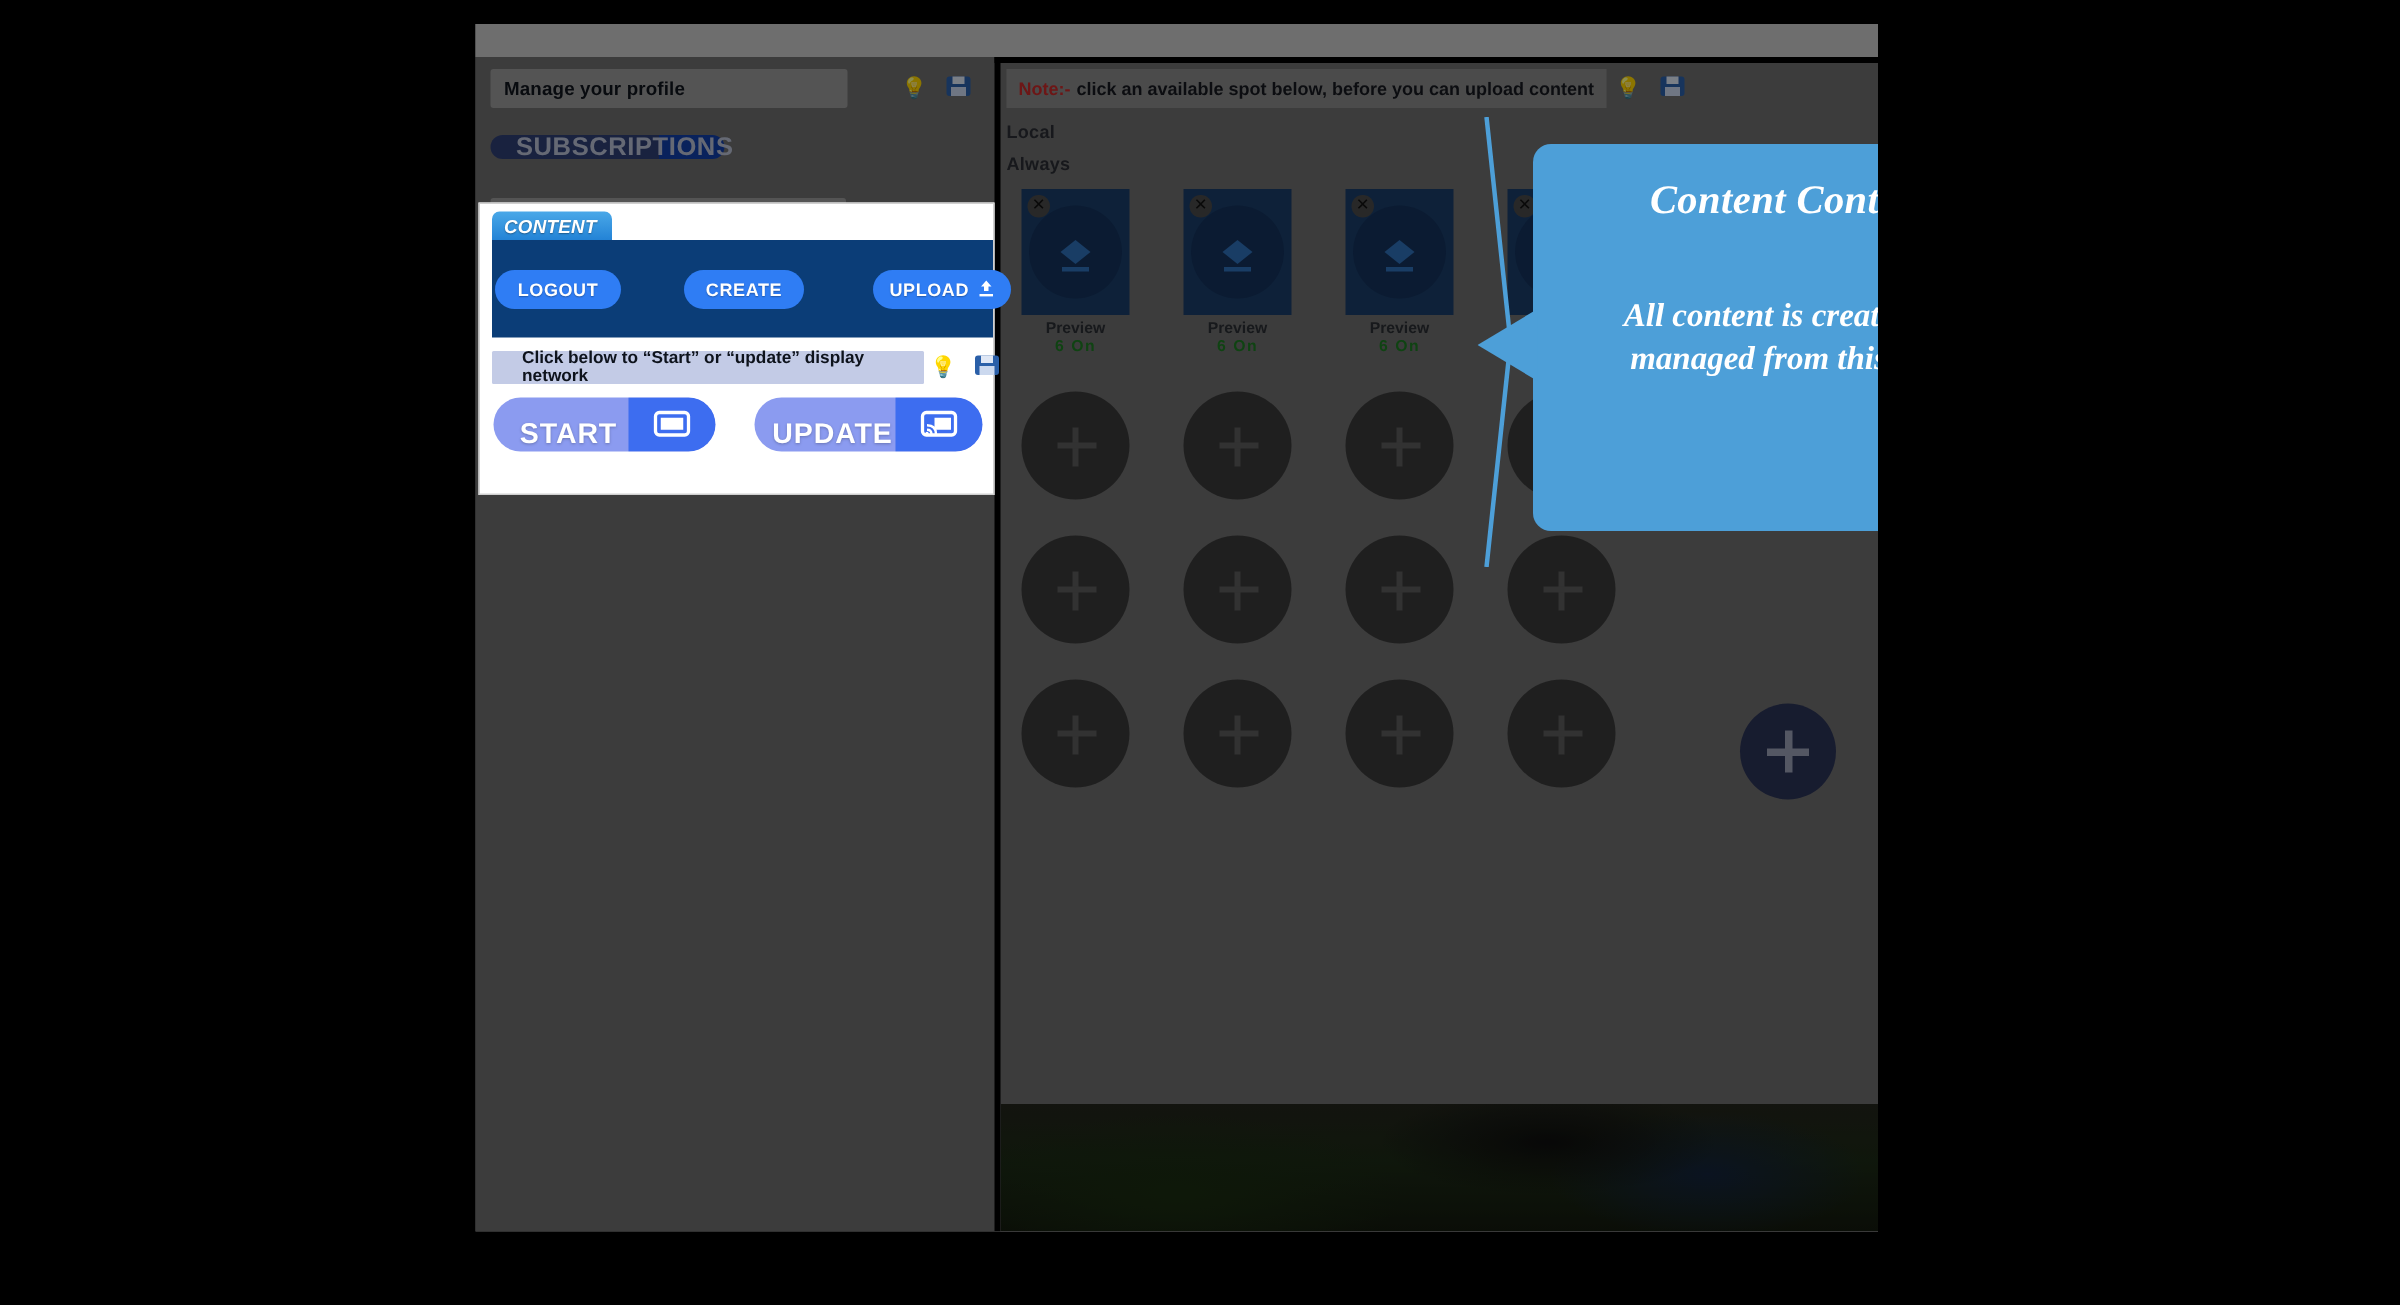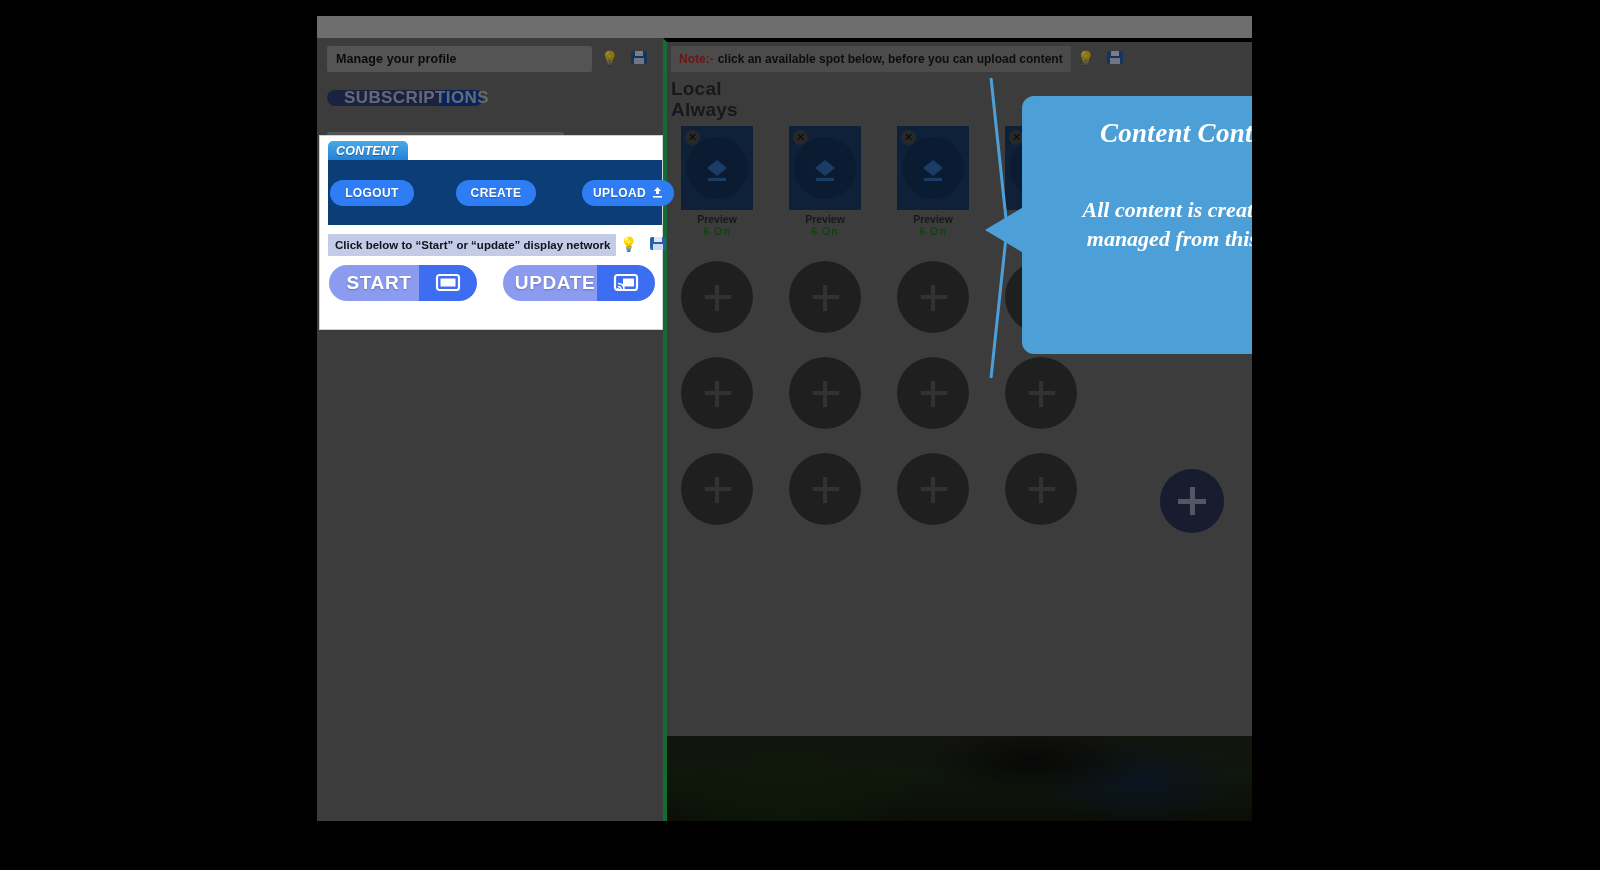--- a/index.html
+++ b/index.html
@@ -106,31 +106,31 @@
     text-shadow: 0 1px 1px rgba(0,0,0,.3);
   }
   #logout-button  { left: 10px;  top: 44px; width: 84px; }
   #create-button  { left: 136px; top: 44px; width: 80px; }
   #upload-button  { left: 262px; top: 44px; width: 92px; }
 
   #start-update-hint {
     position: absolute; left: 8px; top: 98px;
     width: 288px; height: 22px;
     background: #c3cbe6;
-    display: flex; align-items: center; padding-left: 7px;
+    display: flex; align-items: center; padding-left: 20px;
     font-size: 11.5px; font-weight: bold; color: #0e131c;
     border-radius: 1px;
   }
   #hint-icons { left: 300px; top: 100px; }
 
   .action-pill {
     position: absolute; height: 36px;
     border-radius: 18px;
     background: #8b9bf0;
-    display: flex; align-items: center;
+    display: flex; align-items: flex-end;
     overflow: hidden;
   }
   .action-pill .label {
     flex: 1; text-align: center;
     color: #fff; font-size: 19px; font-weight: bold;
     letter-spacing: 0.6px;
     text-shadow: 0 1px 2px rgba(0,0,0,.25);
     padding-left: 10px;
   }
   .action-pill .icon-end {
@@ -141,38 +141,38 @@
   }
   #start-button  { left: 9px;  top: 129px; width: 148px; }
   #update-button { left: 183px; top: 129px; width: 152px; }
 
   
   #right-panel {
     position: absolute;
     left: 346px; top: 22px;
     width: 589px; height: 783px;
     background: #6e6e6e;
-    border-left: 4px solid #22c55e;
+    border-left: 4px solid #000000;
     border-top: 4px solid #000;
     overflow: hidden;
   }
   #right-note-bar {
     position: absolute; left: 4px; top: 4px;
     width: 400px; height: 26px;
     background: #898989;
     display: flex; align-items: center; padding-left: 8px;
     font-size: 12px; font-weight: bold; color: #16191f;
     gap: 4px;
   }
   #right-note-bar .red { color: #c62828; }
   #right-bar-icons { left: 410px; top: 8px; }
 
   #local-group {
     position: absolute; left: 4px; top: 36px;
-    font-size: 19px; font-weight: 600; color: #2a2d33;
+    font-size: 12px; font-weight: 600; color: #2a2d33;
     line-height: 21px;
     letter-spacing: 0.2px;
   }
 
   
   .thumb-grid {
     position: absolute;
     left: 14px; top: 84px;
     width: 420px;
   }
@@ -309,21 +309,21 @@
 <body>
 
 <div id="root">
 
   <div id="app-window">
 
     <div id="top-bar"></div>
 
     <div id="left-col">
 
-      <div class="field-bar" style="left:10px; top:8px; width:265px;">
+      <div class="field-bar" style="left:10px; top:8px; width:238px;">
         <span>Manage your profile</span>
       </div>
       <div class="row-icons" style="left:284px; top:12px;">
         <span class="bulb-icon">💡</span>
         <span class="save-icon">
           <svg width="18" height="15" viewBox="0 0 18 15">
               <rect x="1" y="1" width="16" height="13" rx="2" fill="#2a5fa8"></rect>
               <rect x="5" y="1" width="8" height="5" fill="#dfe7f5"></rect>
               <rect x="4" y="8" width="10" height="6" fill="#cbd8ee"></rect>
             </svg>

